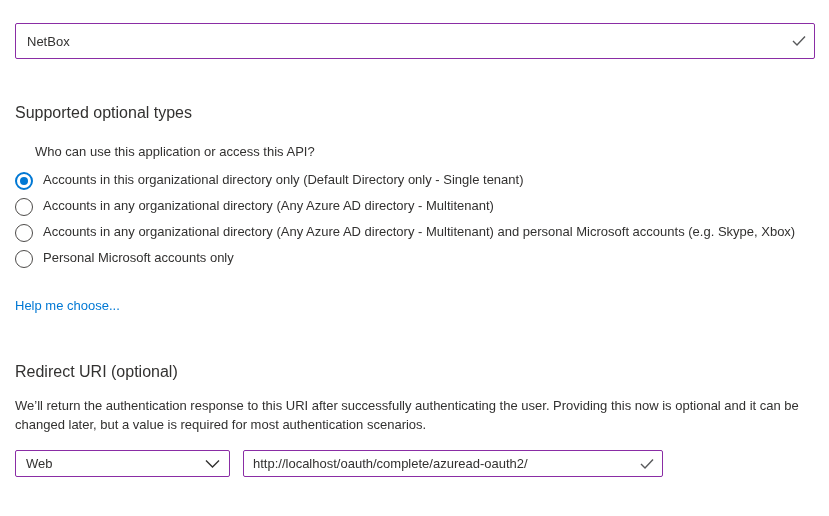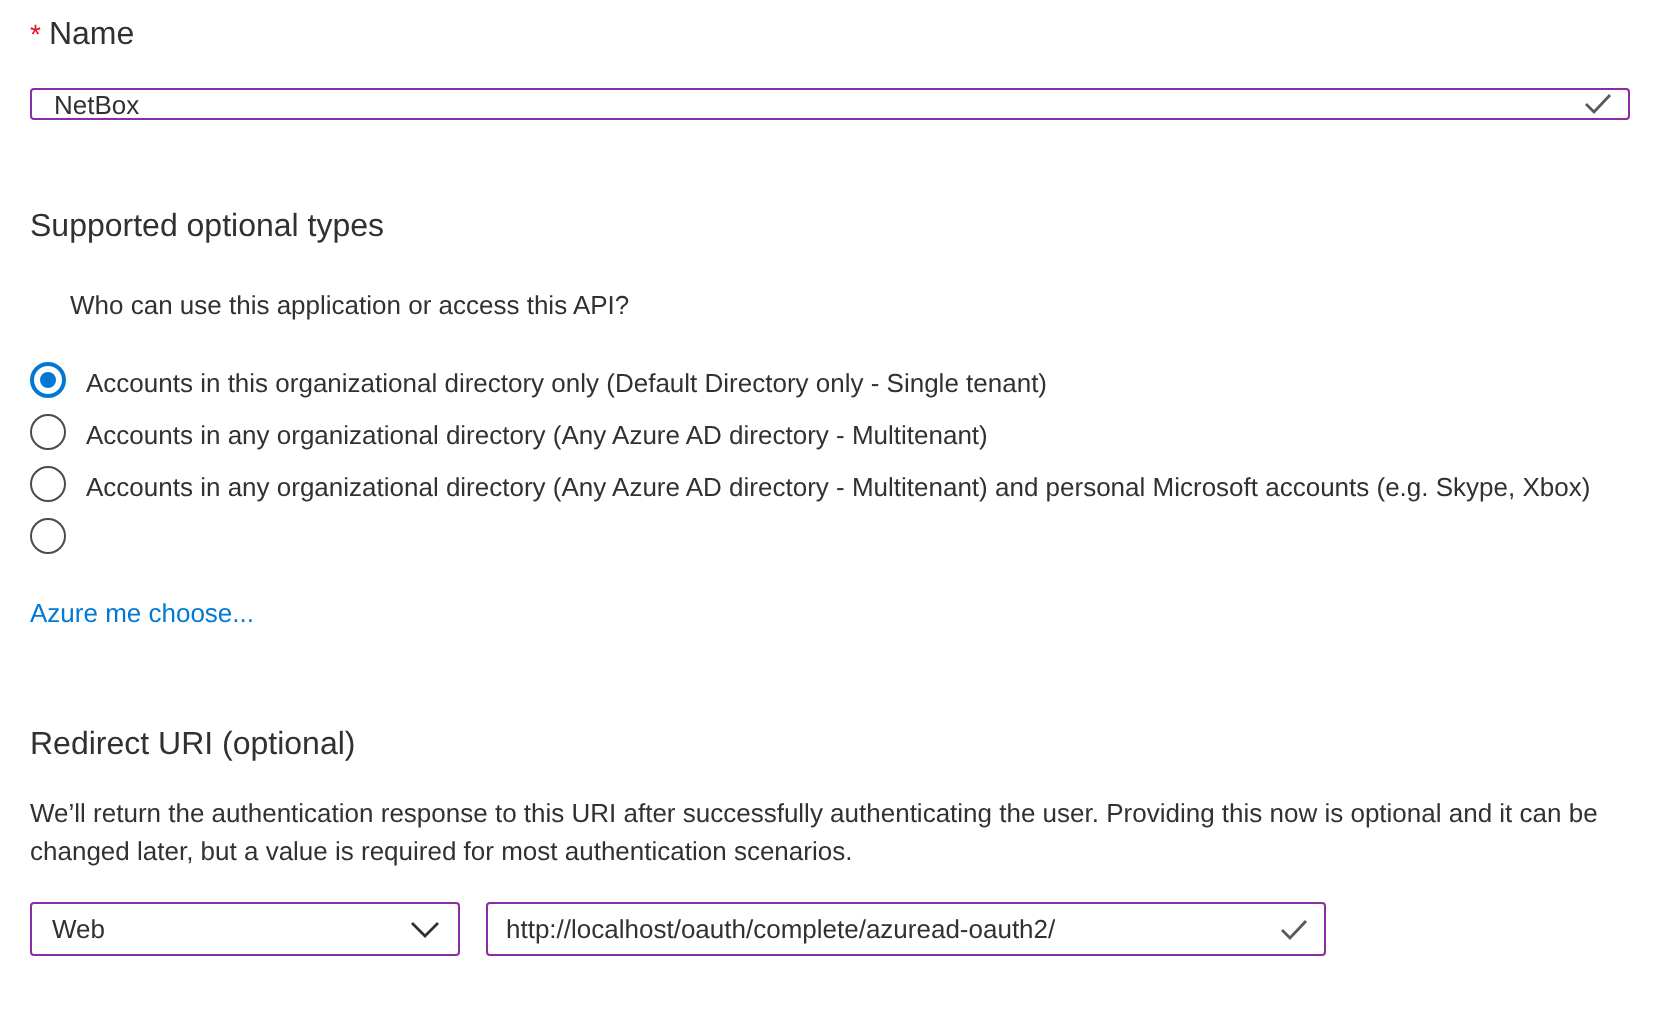--- a/index.html
+++ b/index.html
@@ -33,21 +33,21 @@
     font-size:13px;
     line-height:19px;
     margin-top:14px;
     max-width:800px;
   }
   
   .field-box{
     position:relative;
     border:1.5px solid var(--accent-purple);
     border-radius:2px;
-    height:16px;
+    height:36px;
     display:flex;
     align-items:center;
     background:#fff;
   }
   .name-field{
     margin-top:16px;
     width:800px;
   }
   .field-box input{
     border:none;
@@ -67,21 +67,21 @@
     transform:translateY(-50%);
     width:14px;height:12px;
     pointer-events:none;
   }
   
   .account-title{margin-top:43px;}
   .question-text{margin-top:21px;font-size:13px;line-height:15px;margin-left:20px;}
   .radio-group{margin-top:13px;}
   .radio-row{
     display:flex;
-    align-items:flex-end;
+    align-items:flex-start;
     height:26px;
     cursor:pointer;
   }
   .radio-circle{
     width:18px;height:18px;
     border-radius:50%;
     border:1px solid #4d4b49;
     flex:0 0 18px;
     position:relative;
     background:#fff;
@@ -141,21 +141,20 @@
   .uri-box{
     width:420px;
     height:27px;
   }
   .uri-box input{padding-left:9px;}
 </style>
 </head>
 <body>
 
 <div class="section">
-  <h2 class="section-title"><span class="required-marker">*</span><span>Name</span></h2>
   <div class="field-box name-field">
     <input type="text" value="NetBox" style="">
     <svg class="valid-check" viewBox="0 0 14 12">
       <polyline points="1,6 5,10 13,1.5" fill="none" stroke="#58595b" stroke-width="1.4"></polyline>
     </svg>
   </div>
 </div>
 
 <div class="section">
   <h2 class="section-title account-title">Supported optional types</h2>
@@ -168,23 +167,24 @@
     <div class="radio-row">
       <span class="radio-circle"></span>
       <span class="radio-label">Accounts in any organizational directory (Any Azure AD directory - Multitenant)</span>
     </div>
     <div class="radio-row">
       <span class="radio-circle"></span>
       <span class="radio-label">Accounts in any organizational directory (Any Azure AD directory - Multitenant) and personal Microsoft accounts (e.g. Skype, Xbox)</span>
     </div>
     <div class="radio-row">
       <span class="radio-circle"></span>
+      <span class="radio-label">Personal Microsoft accounts only</span>
     </div>
   </div>
-  <a class="help-link">Azure me choose...</a>
+  <a class="help-link">Help me choose...</a>
 </div>
 
 <div class="section">
   <h2 class="section-title redirect-title">Redirect URI (optional)</h2>
   <p class="desc-text">We’ll return the authentication response to this URI after successfully authenticating the user. Providing this now is optional and it can be changed later, but a value is required for most authentication scenarios.</p>
   <div class="fields-row">
     <div class="field-box select-box">
       <span class="select-value">Web</span>
       <svg class="chevron" viewBox="0 0 15 9">
         <path d="M1 1 L7.5 7.5 L14 1" fill="none" stroke="#323130" stroke-width="1.4"></path>

